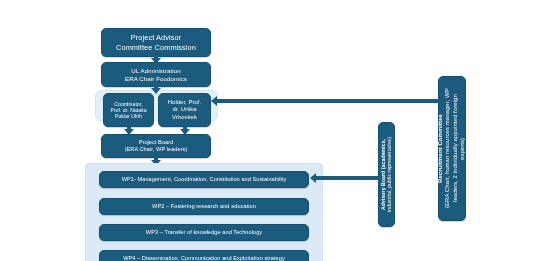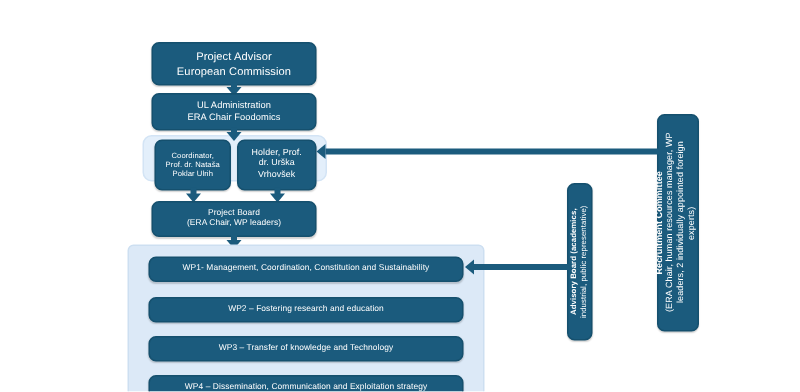--- a/index.html
+++ b/index.html
@@ -148,21 +148,21 @@
 </head>
 <body>
 
 <div id="canvas">
 
   <div id="p-leads" class="panel panel-soft"></div>
 
   <div id="n-advisor" class="node">
     <div>
       <span class="line">Project Advisor</span>
-      <span class="line">European Commission</span>
+      <span class="line">Committee Commission</span>
     </div>
   </div>
 
   <div id="a-advisor-admin" class="arrow arrow-down">
     <div class="shaft"></div>
       <div class="head"></div>
   </div>
 
   <div id="n-admin" class="node">
     <div>

